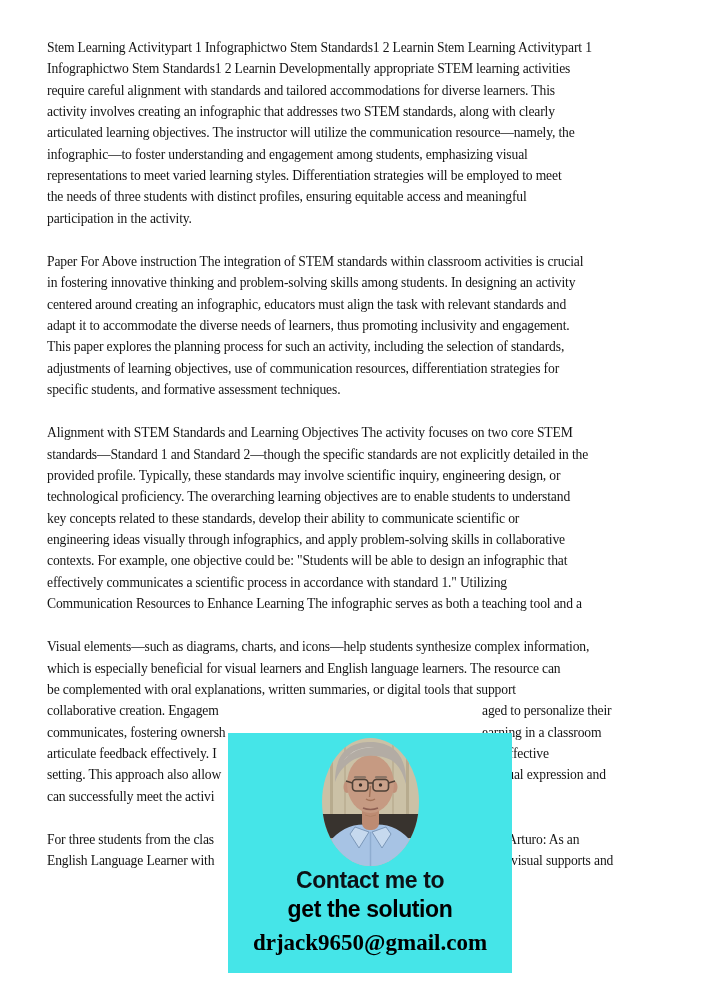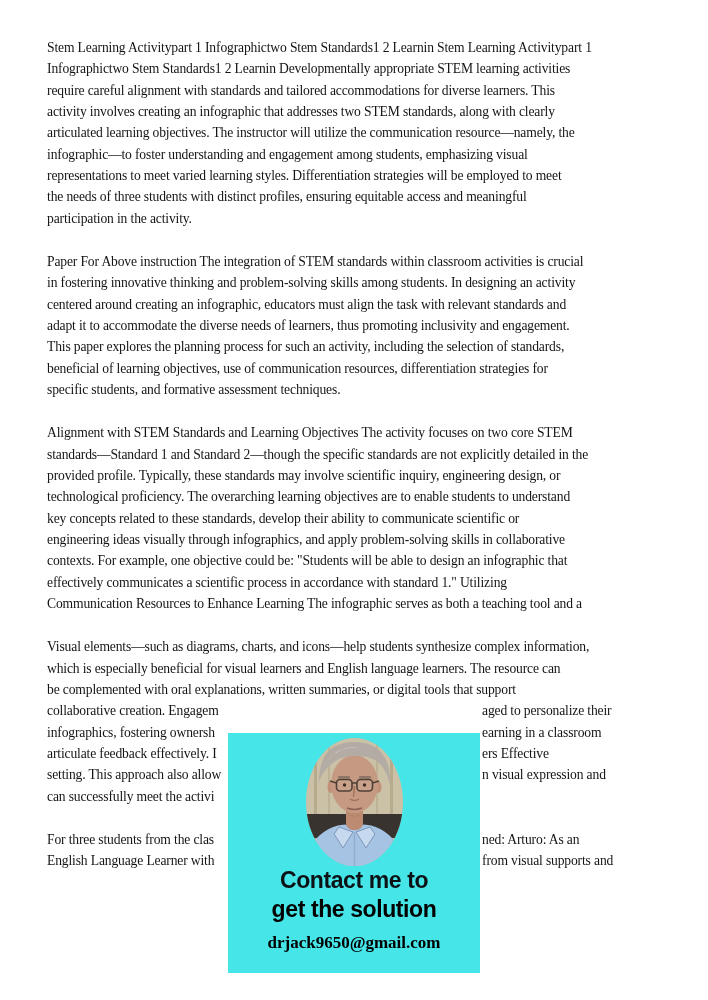--- a/index.html
+++ b/index.html
@@ -31,38 +31,38 @@
   }
   .line .right-frag {
     position: absolute;
     left: 435px;
     top: 0;
   }
   .overlay {
     position: absolute;
     left: 228px;
     top: 733px;
-    width: 252px;
+    width: 284px;
     height: 240px;
     text-align: center;
     z-index: 5;
   }
   .photo { display: block; margin: 5px auto 0 auto; }
   .headline {
     font-family: "Liberation Sans", "DejaVu Sans", sans-serif;
     font-weight: 700;
     font-size: 23px;
     line-height: 29px;
     letter-spacing: -0.4px;
     color: #0c1116;
   }
   .email {
     font-family: "Liberation Serif", serif;
     font-weight: 700;
-    font-size: 17px;
+    font-size: 23px;
     line-height: 25px;
     margin-top: 6px;
     color: #000000;
   }
 </style>
 </head>
 <body>
 
 <div class="page" style="color: rgb(20, 20, 20); background: rgb(255, 255, 255);">
 
@@ -77,40 +77,40 @@
         <div class="line">representations to meet varied learning styles. Differentiation strategies will be employed to meet</div>
         <div class="line">the needs of three students with distinct profiles, ensuring equitable access and meaningful</div>
         <div class="line">participation in the activity.</div>
       </div>
       <div class="para">
         <div class="line">Paper For Above instruction The integration of STEM standards within classroom activities is crucial</div>
         <div class="line">in fostering innovative thinking and problem-solving skills among students. In designing an activity</div>
         <div class="line">centered around creating an infographic, educators must align the task with relevant standards and</div>
         <div class="line">adapt it to accommodate the diverse needs of learners, thus promoting inclusivity and engagement.</div>
         <div class="line">This paper explores the planning process for such an activity, including the selection of standards,</div>
-        <div class="line">beneficial of learning objectives, use of communication resources, differentiation strategies for</div>
+        <div class="line">adjustments of learning objectives, use of communication resources, differentiation strategies for</div>
         <div class="line">specific students, and formative assessment techniques.</div>
       </div>
       <div class="para">
         <div class="line">Alignment with STEM Standards and Learning Objectives The activity focuses on two core STEM</div>
         <div class="line">standards—Standard 1 and Standard 2—though the specific standards are not explicitly detailed in the</div>
         <div class="line">provided profile. Typically, these standards may involve scientific inquiry, engineering design, or</div>
         <div class="line">technological proficiency. The overarching learning objectives are to enable students to understand</div>
         <div class="line">key concepts related to these standards, develop their ability to communicate scientific or</div>
         <div class="line">engineering ideas visually through infographics, and apply problem-solving skills in collaborative</div>
         <div class="line">contexts. For example, one objective could be: "Students will be able to design an infographic that</div>
         <div class="line">effectively communicates a scientific process in accordance with standard 1." Utilizing</div>
         <div class="line">Communication Resources to Enhance Learning The infographic serves as both a teaching tool and a</div>
       </div>
       <div class="para">
         <div class="line">Visual elements—such as diagrams, charts, and icons—help students synthesize complex information,</div>
         <div class="line">which is especially beneficial for visual learners and English language learners. The resource can</div>
         <div class="line">be complemented with oral explanations, written summaries, or digital tools that support</div>
         <div class="line"><span>collaborative creation. Engagem</span><span class="right-frag">aged to personalize their</span></div>
-        <div class="line"><span>infographics, fostering ownersh</span><span class="right-frag">earning in a classroom</span></div>
+        <div class="line"><span>communicates, fostering ownersh</span><span class="right-frag">earning in a classroom</span></div>
         <div class="line"><span>articulate feedback effectively. I</span><span class="right-frag">ers Effective</span></div>
         <div class="line"><span>setting. This approach also allow</span><span class="right-frag">n visual expression and</span></div>
         <div class="line"><span>can successfully meet the activi</span><span class="right-frag"></span></div>
       </div>
       <div class="para">
         <div class="line"><span>For three students from the clas</span><span class="right-frag">ned: Arturo: As an</span></div>
         <div class="line"><span>English Language Learner with</span><span class="right-frag">from visual supports and</span></div>
       </div>
     </div>
 

